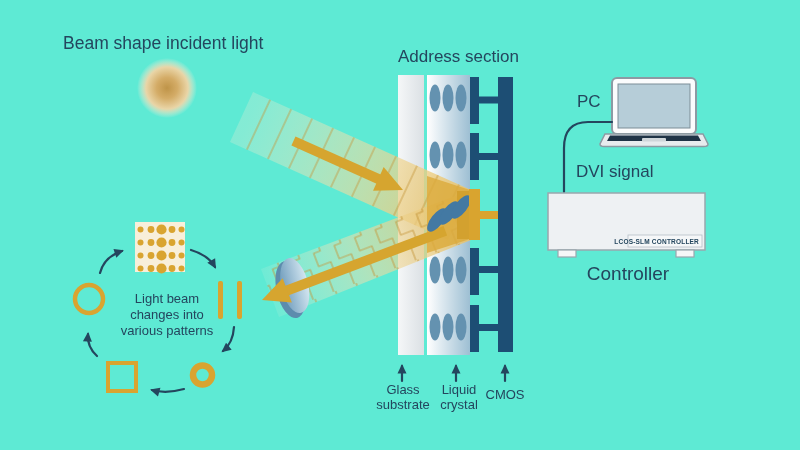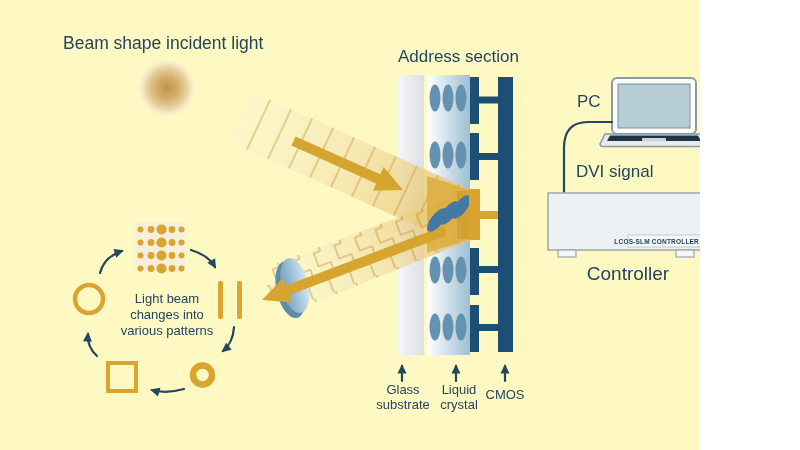--- a/index.html
+++ b/index.html
@@ -1,16 +1,16 @@
 <!DOCTYPE html>
 <html><head>
 <meta charset="utf-8">
 <style>
   html,body{margin:0;padding:0;background:#ffffff;}
-  .stage{position:relative;width:700px;height:450px;background:#fef9c3;overflow:hidden;}
+  .stage{position:relative;width:800px;height:450px;background:#5eead4;overflow:hidden;}
   svg{display:block;}
   text{font-family:"Liberation Sans", sans-serif;fill:#24465e;}
   .t-big{font-size:17.5px;}
   .t-med{font-size:17px;}
   .t-ctrl{font-size:19px;}
   .t-small{font-size:13px;}
   .t-tiny{font-size:6.5px;font-weight:bold;letter-spacing:.2px;}
   .navy-stroke{stroke:#24465e;stroke-width:2.2;fill:none;stroke-linecap:round;}
 </style>
 </head>

